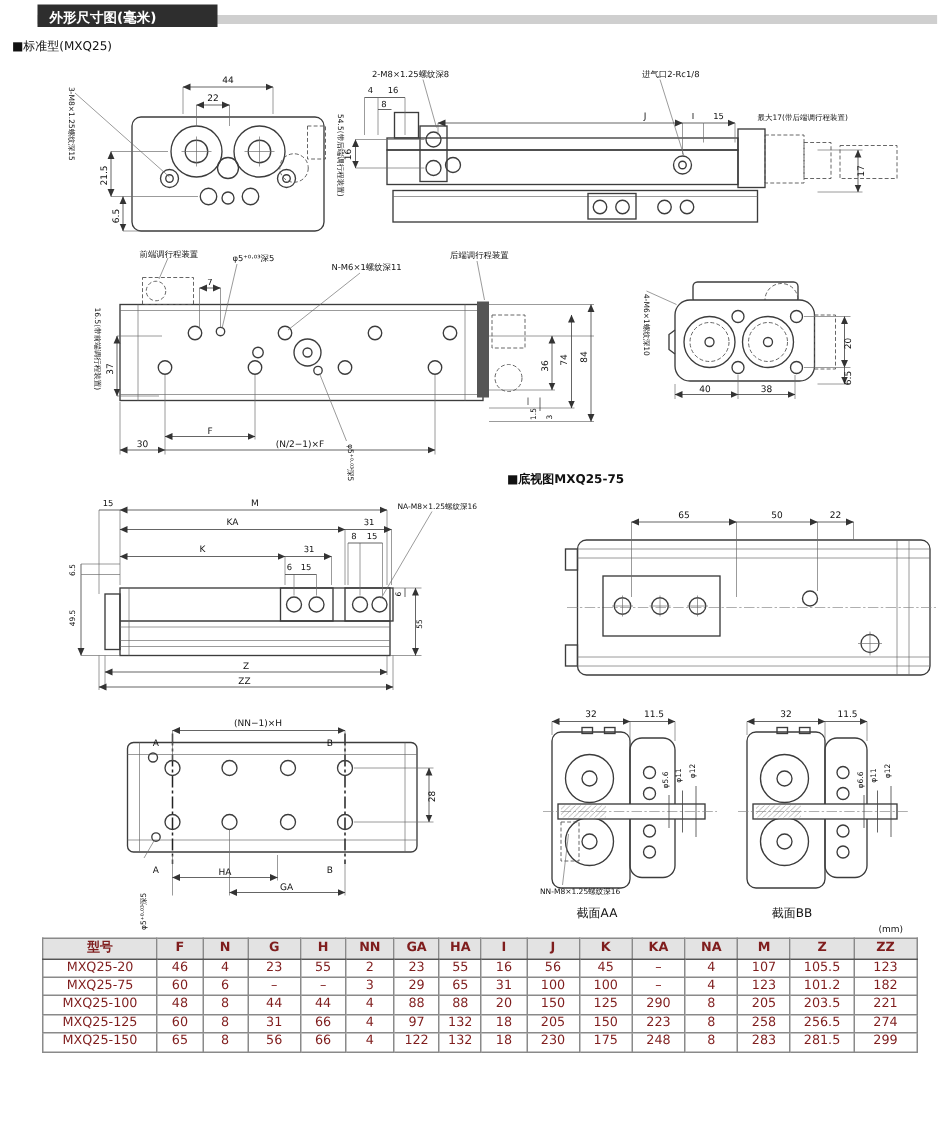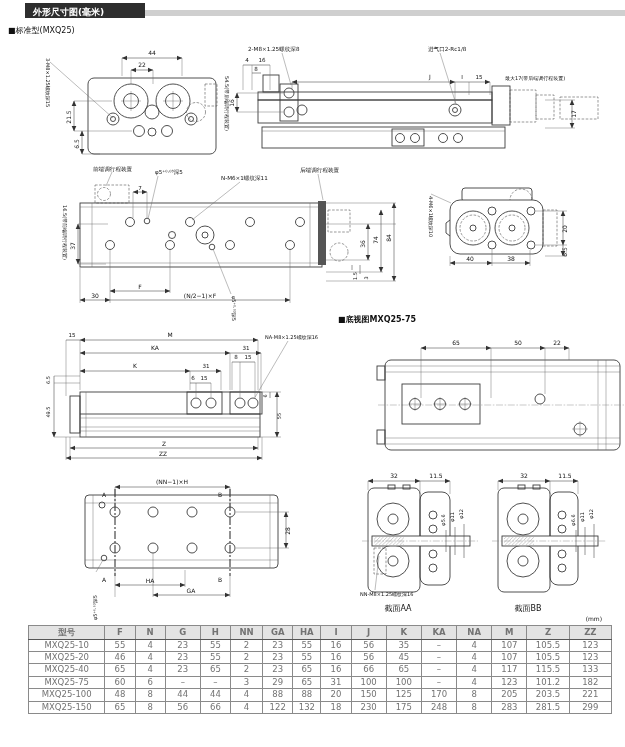--- a/index.html
+++ b/index.html
@@ -1,17 +1,17 @@
 <!DOCTYPE html>
 <html><head>
 <meta charset="utf-8">
 <style>
   html,body{margin:0;padding:0;background:#fff;}
   .page{position:relative;width:625px;height:747px;background:#fff;overflow:hidden;
-        font-family:"DejaVu Sans","Liberation Sans",sans-serif;color:#737373;}
+        font-family:"DejaVu Sans","Liberation Sans",sans-serif;color:#7f1d1d;}
   svg{font-family:"DejaVu Sans","Liberation Sans",sans-serif;}
   svg .ln{stroke:#3c3c3c;stroke-width:.9;fill:none;}
   svg .fw{stroke:#3c3c3c;stroke-width:.9;fill:#fff;}
   svg .tn{stroke:#6a6a6a;stroke-width:.45;fill:none;}
   svg .dm{stroke:#444;stroke-width:.55;fill:none;}
   svg .dsh{stroke:#555;stroke-width:.6;stroke-dasharray:2.6 1.5;fill:none;}
   svg .cl{stroke:#888;stroke-width:.45;stroke-dasharray:7 1.6 1.6 1.6;fill:none;}
   svg .sec{stroke:#222;stroke-width:1;stroke-dasharray:8 2 2 2;fill:none;}
   svg text{fill:#111;}
   svg .d{font-size:6px;}
@@ -508,72 +508,36 @@
             <th>K</th>
             <th>KA</th>
             <th>NA</th>
             <th>M</th>
             <th>Z</th>
             <th>ZZ</th>
           </tr>
         </thead>
         <tbody>
           <tr>
-            <td>MXQ25-10</td>
-            <td>55</td>
-            <td>4</td>
-            <td>23</td>
-            <td>55</td>
-            <td>2</td>
-            <td>23</td>
-            <td>55</td>
-            <td>16</td>
-            <td>56</td>
-            <td>35</td>
-            <td>–</td>
-            <td>4</td>
-            <td>107</td>
-            <td>105.5</td>
-            <td>123</td>
-          </tr>
-          <tr>
             <td>MXQ25-20</td>
             <td>46</td>
             <td>4</td>
             <td>23</td>
             <td>55</td>
             <td>2</td>
             <td>23</td>
             <td>55</td>
             <td>16</td>
             <td>56</td>
             <td>45</td>
             <td>–</td>
             <td>4</td>
             <td>107</td>
             <td>105.5</td>
             <td>123</td>
-          </tr>
-          <tr>
-            <td>MXQ25-40</td>
-            <td>65</td>
-            <td>4</td>
-            <td>23</td>
-            <td>65</td>
-            <td>2</td>
-            <td>23</td>
-            <td>65</td>
-            <td>16</td>
-            <td>66</td>
-            <td>65</td>
-            <td>–</td>
-            <td>4</td>
-            <td>117</td>
-            <td>115.5</td>
-            <td>133</td>
           </tr>
           <tr>
             <td>MXQ25-75</td>
             <td>60</td>
             <td>6</td>
             <td>–</td>
             <td>–</td>
             <td>3</td>
             <td>29</td>
             <td>65</td>
@@ -591,25 +555,43 @@
             <td>48</td>
             <td>8</td>
             <td>44</td>
             <td>44</td>
             <td>4</td>
             <td>88</td>
             <td>88</td>
             <td>20</td>
             <td>150</td>
             <td>125</td>
-            <td>170</td>
+            <td>290</td>
             <td>8</td>
             <td>205</td>
             <td>203.5</td>
             <td>221</td>
+          </tr>
+          <tr>
+            <td>MXQ25-125</td>
+            <td>60</td>
+            <td>8</td>
+            <td>31</td>
+            <td>66</td>
+            <td>4</td>
+            <td>97</td>
+            <td>132</td>
+            <td>18</td>
+            <td>205</td>
+            <td>150</td>
+            <td>223</td>
+            <td>8</td>
+            <td>258</td>
+            <td>256.5</td>
+            <td>274</td>
           </tr>
           <tr>
             <td>MXQ25-150</td>
             <td>65</td>
             <td>8</td>
             <td>56</td>
             <td>66</td>
             <td>4</td>
             <td>122</td>
             <td>132</td>

